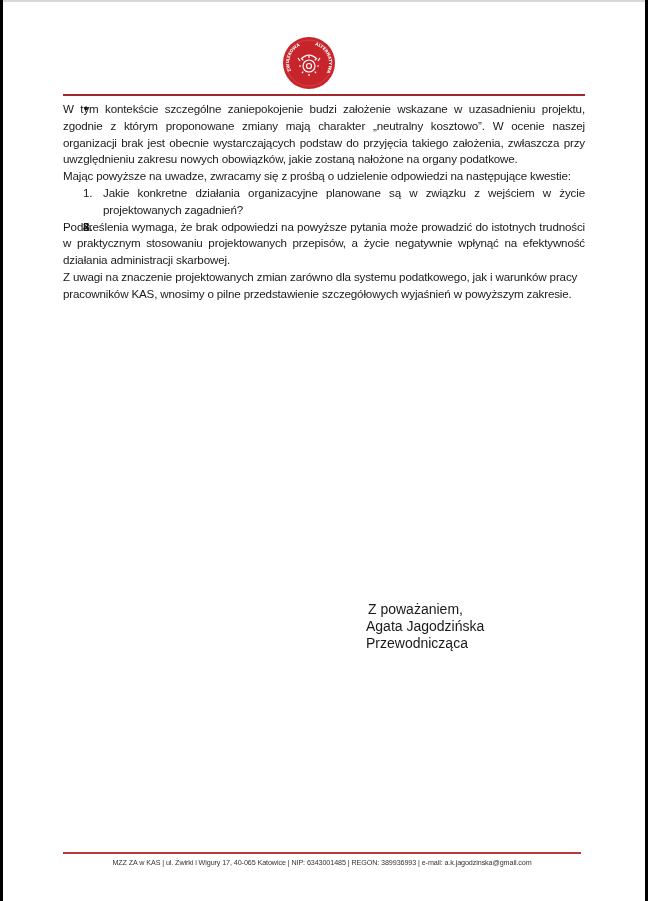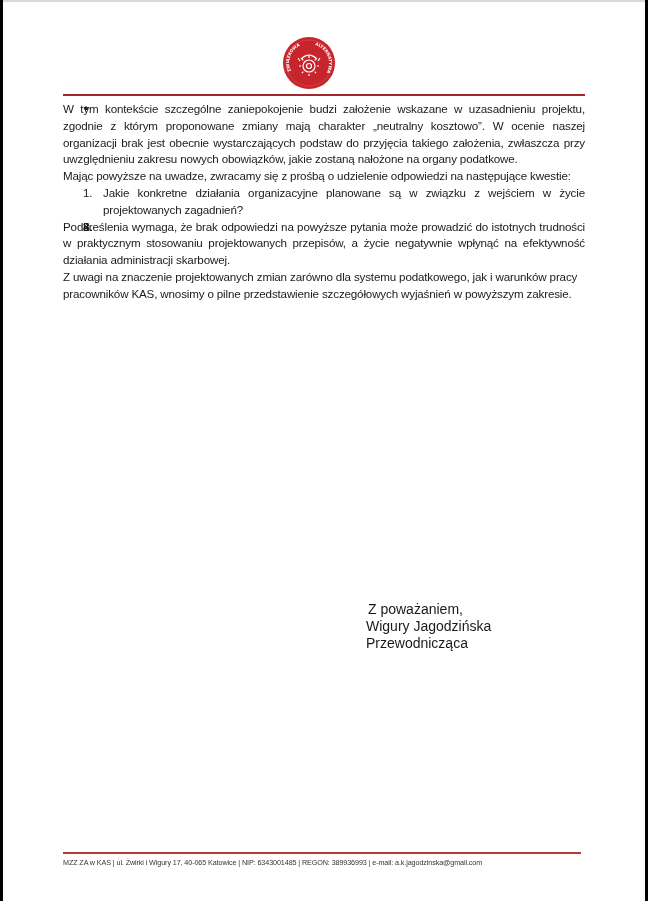--- a/index.html
+++ b/index.html
@@ -32,21 +32,21 @@
 
     .signature {
       position: absolute; left: 366px; top: 601px;
       font-size: 14px; line-height: 17.2px;
     }
     .signature div { white-space: nowrap; }
     .signature .closing { padding-left: 2px; }
 
     .footer {
       position: absolute; left: 63px; top: 858px; width: 518px;
-      text-align: left; font-size: 7.2px; color: #333; letter-spacing: -0.1px;
+      text-align: center; font-size: 7.2px; color: #333; letter-spacing: -0.1px;
       white-space: nowrap;
     }
   </style>
 </head>
 <body>
 
 <div class="frame-top"></div>
 <div class="frame-left"></div>
 <div class="frame-right"></div>
 
@@ -105,18 +105,18 @@
       <span class="num">5.</span>
     </li>
   </ol>
 
   <p class="justify">Podkreślenia wymaga, że brak odpowiedzi na powyższe pytania może prowadzić do istotnych trudności w praktycznym stosowaniu projektowanych przepisów, a życie negatywnie wpłynąć na efektywność działania administracji skarbowej.</p>
   <p>Z uwagi na znaczenie projektowanych zmian zarówno dla systemu podatkowego, jak i warunków pracy pracowników KAS, wnosimy o pilne przedstawienie szczegółowych wyjaśnień w powyższym zakresie.</p>
 </div>
 
 <div class="signature">
   <div class="closing">Z poważaniem,</div>
-  <div>Wigury Jagodzińska</div>
+  <div>Agata Jagodzińska</div>
   <div>Przewodnicząca</div>
 </div>
 
 <div class="hr-bottom"></div>
 <div class="footer">MZZ ZA w KAS | ul. Żwirki i Wigury 17, 40-065 Katowice | NIP: 6343001485 | REGON: 389936993 | e-mail: a.k.jagodzinska@gmail.com</div>
 
 </body></html>

